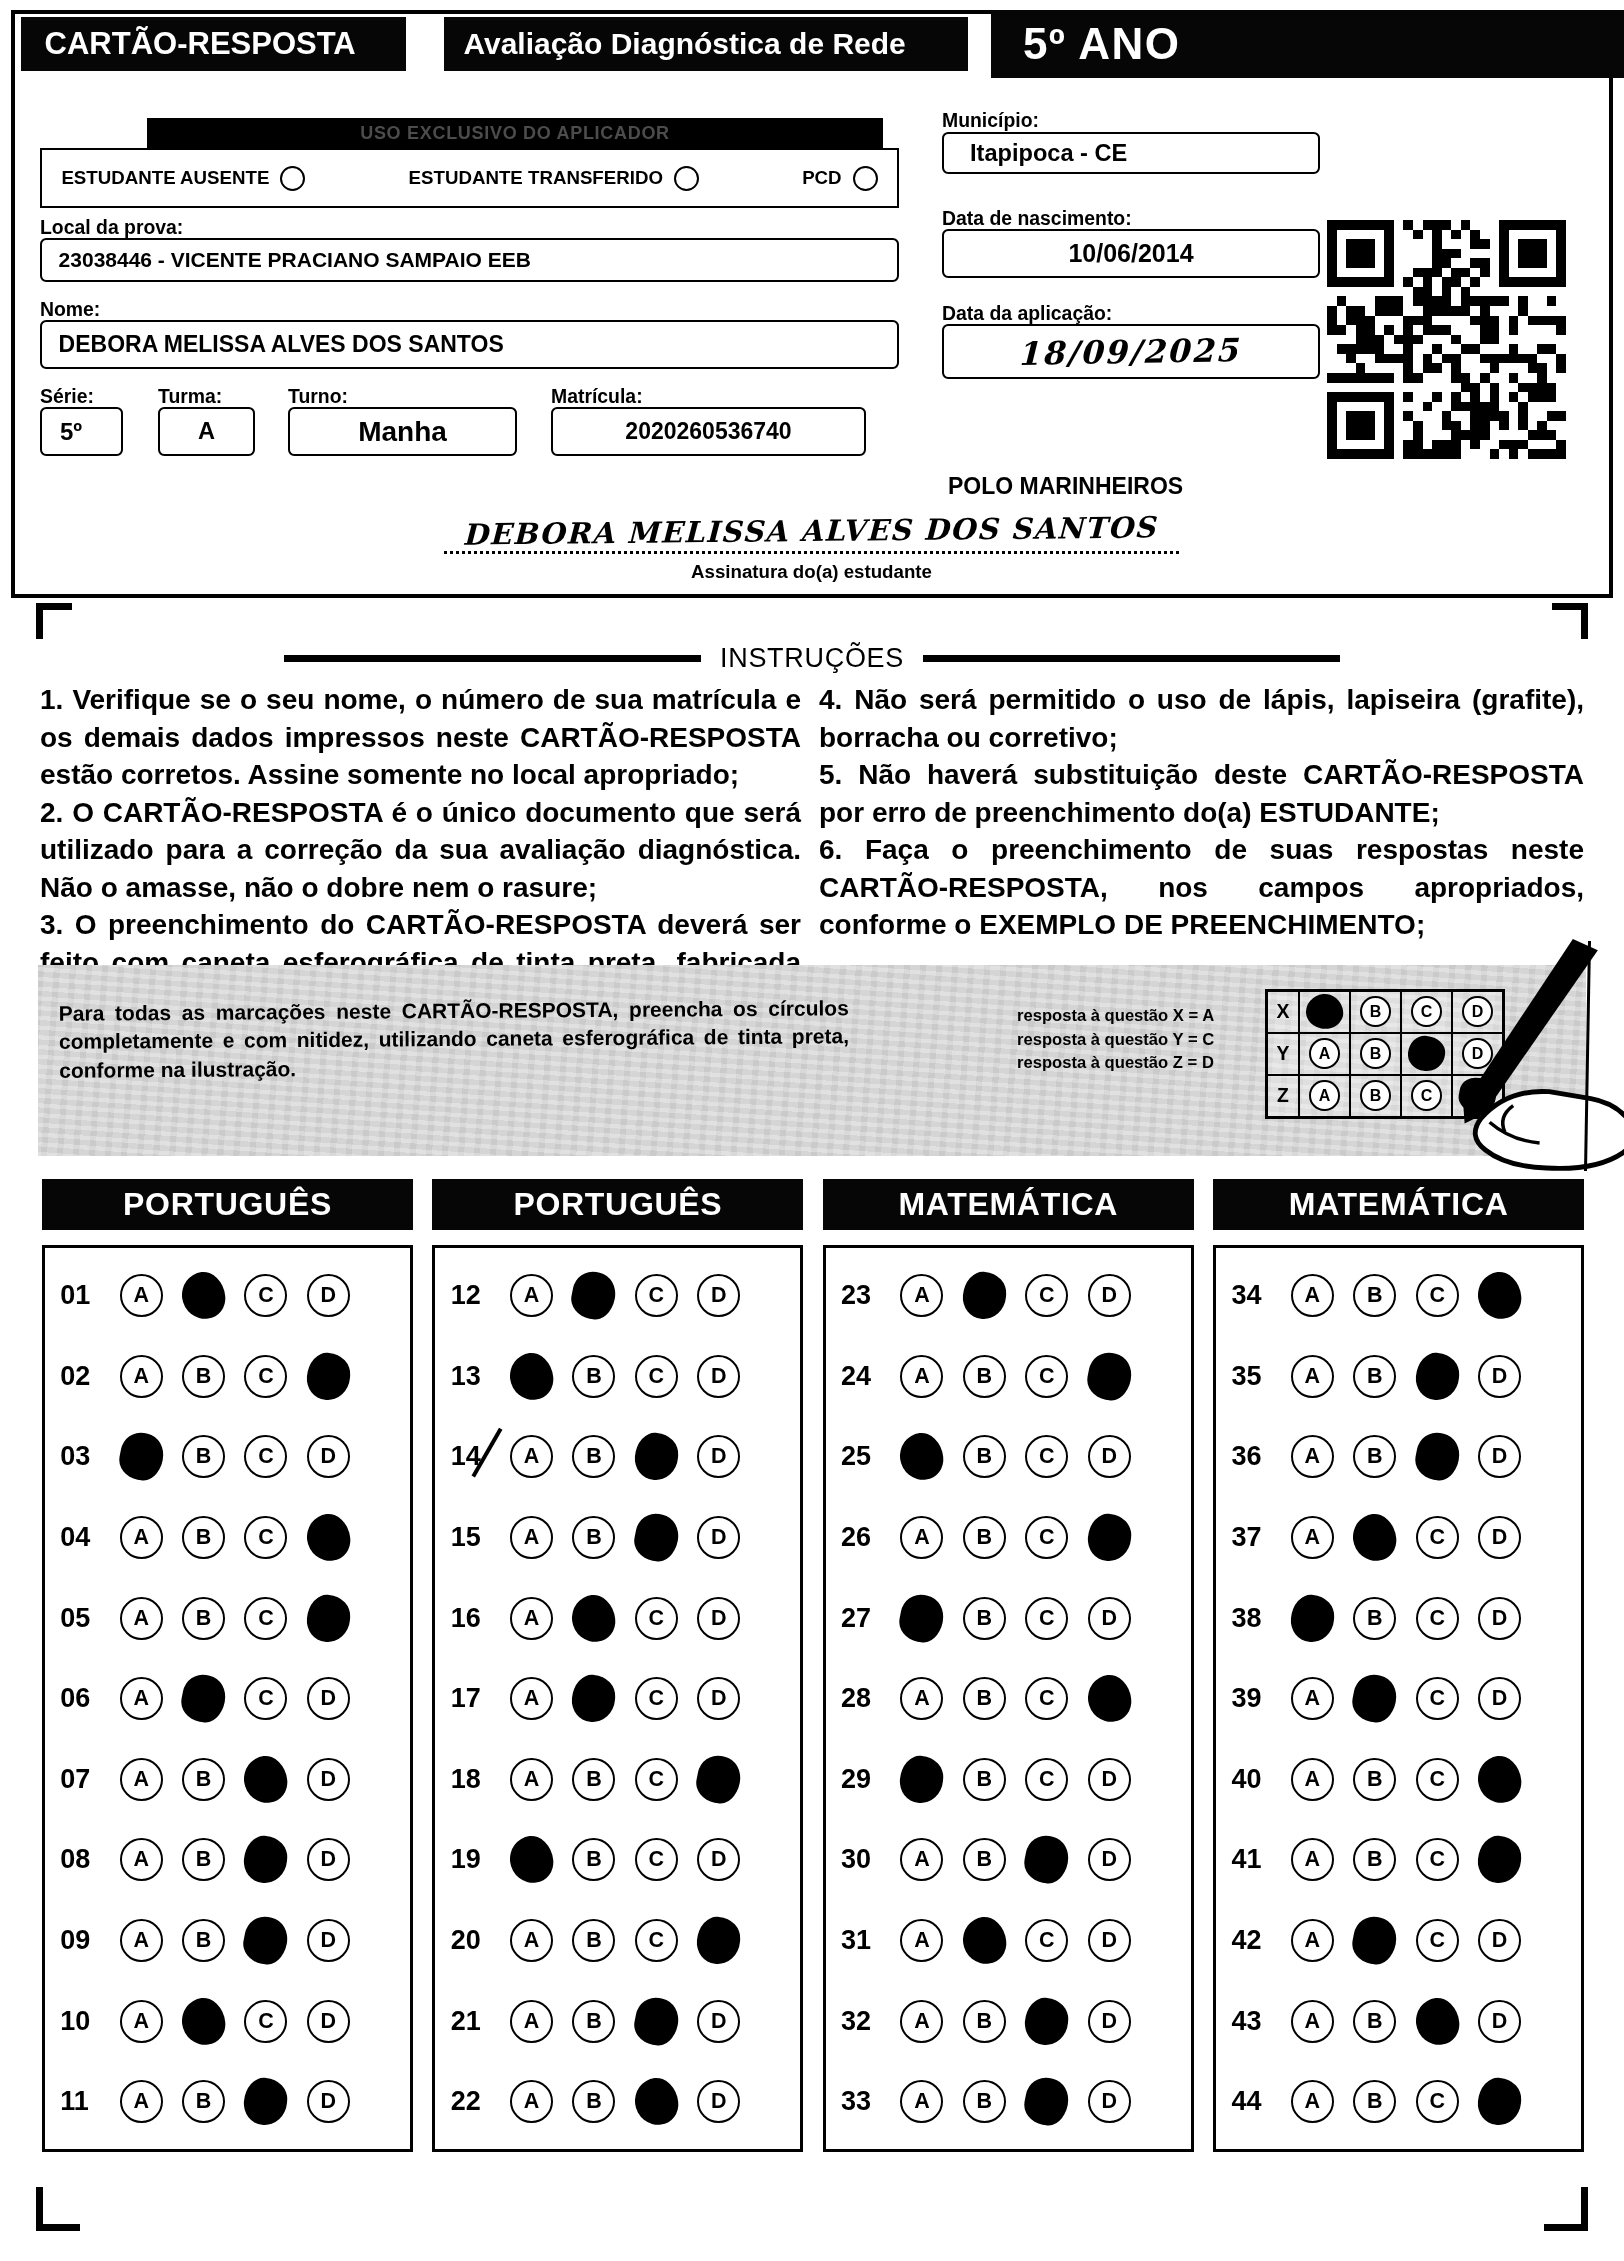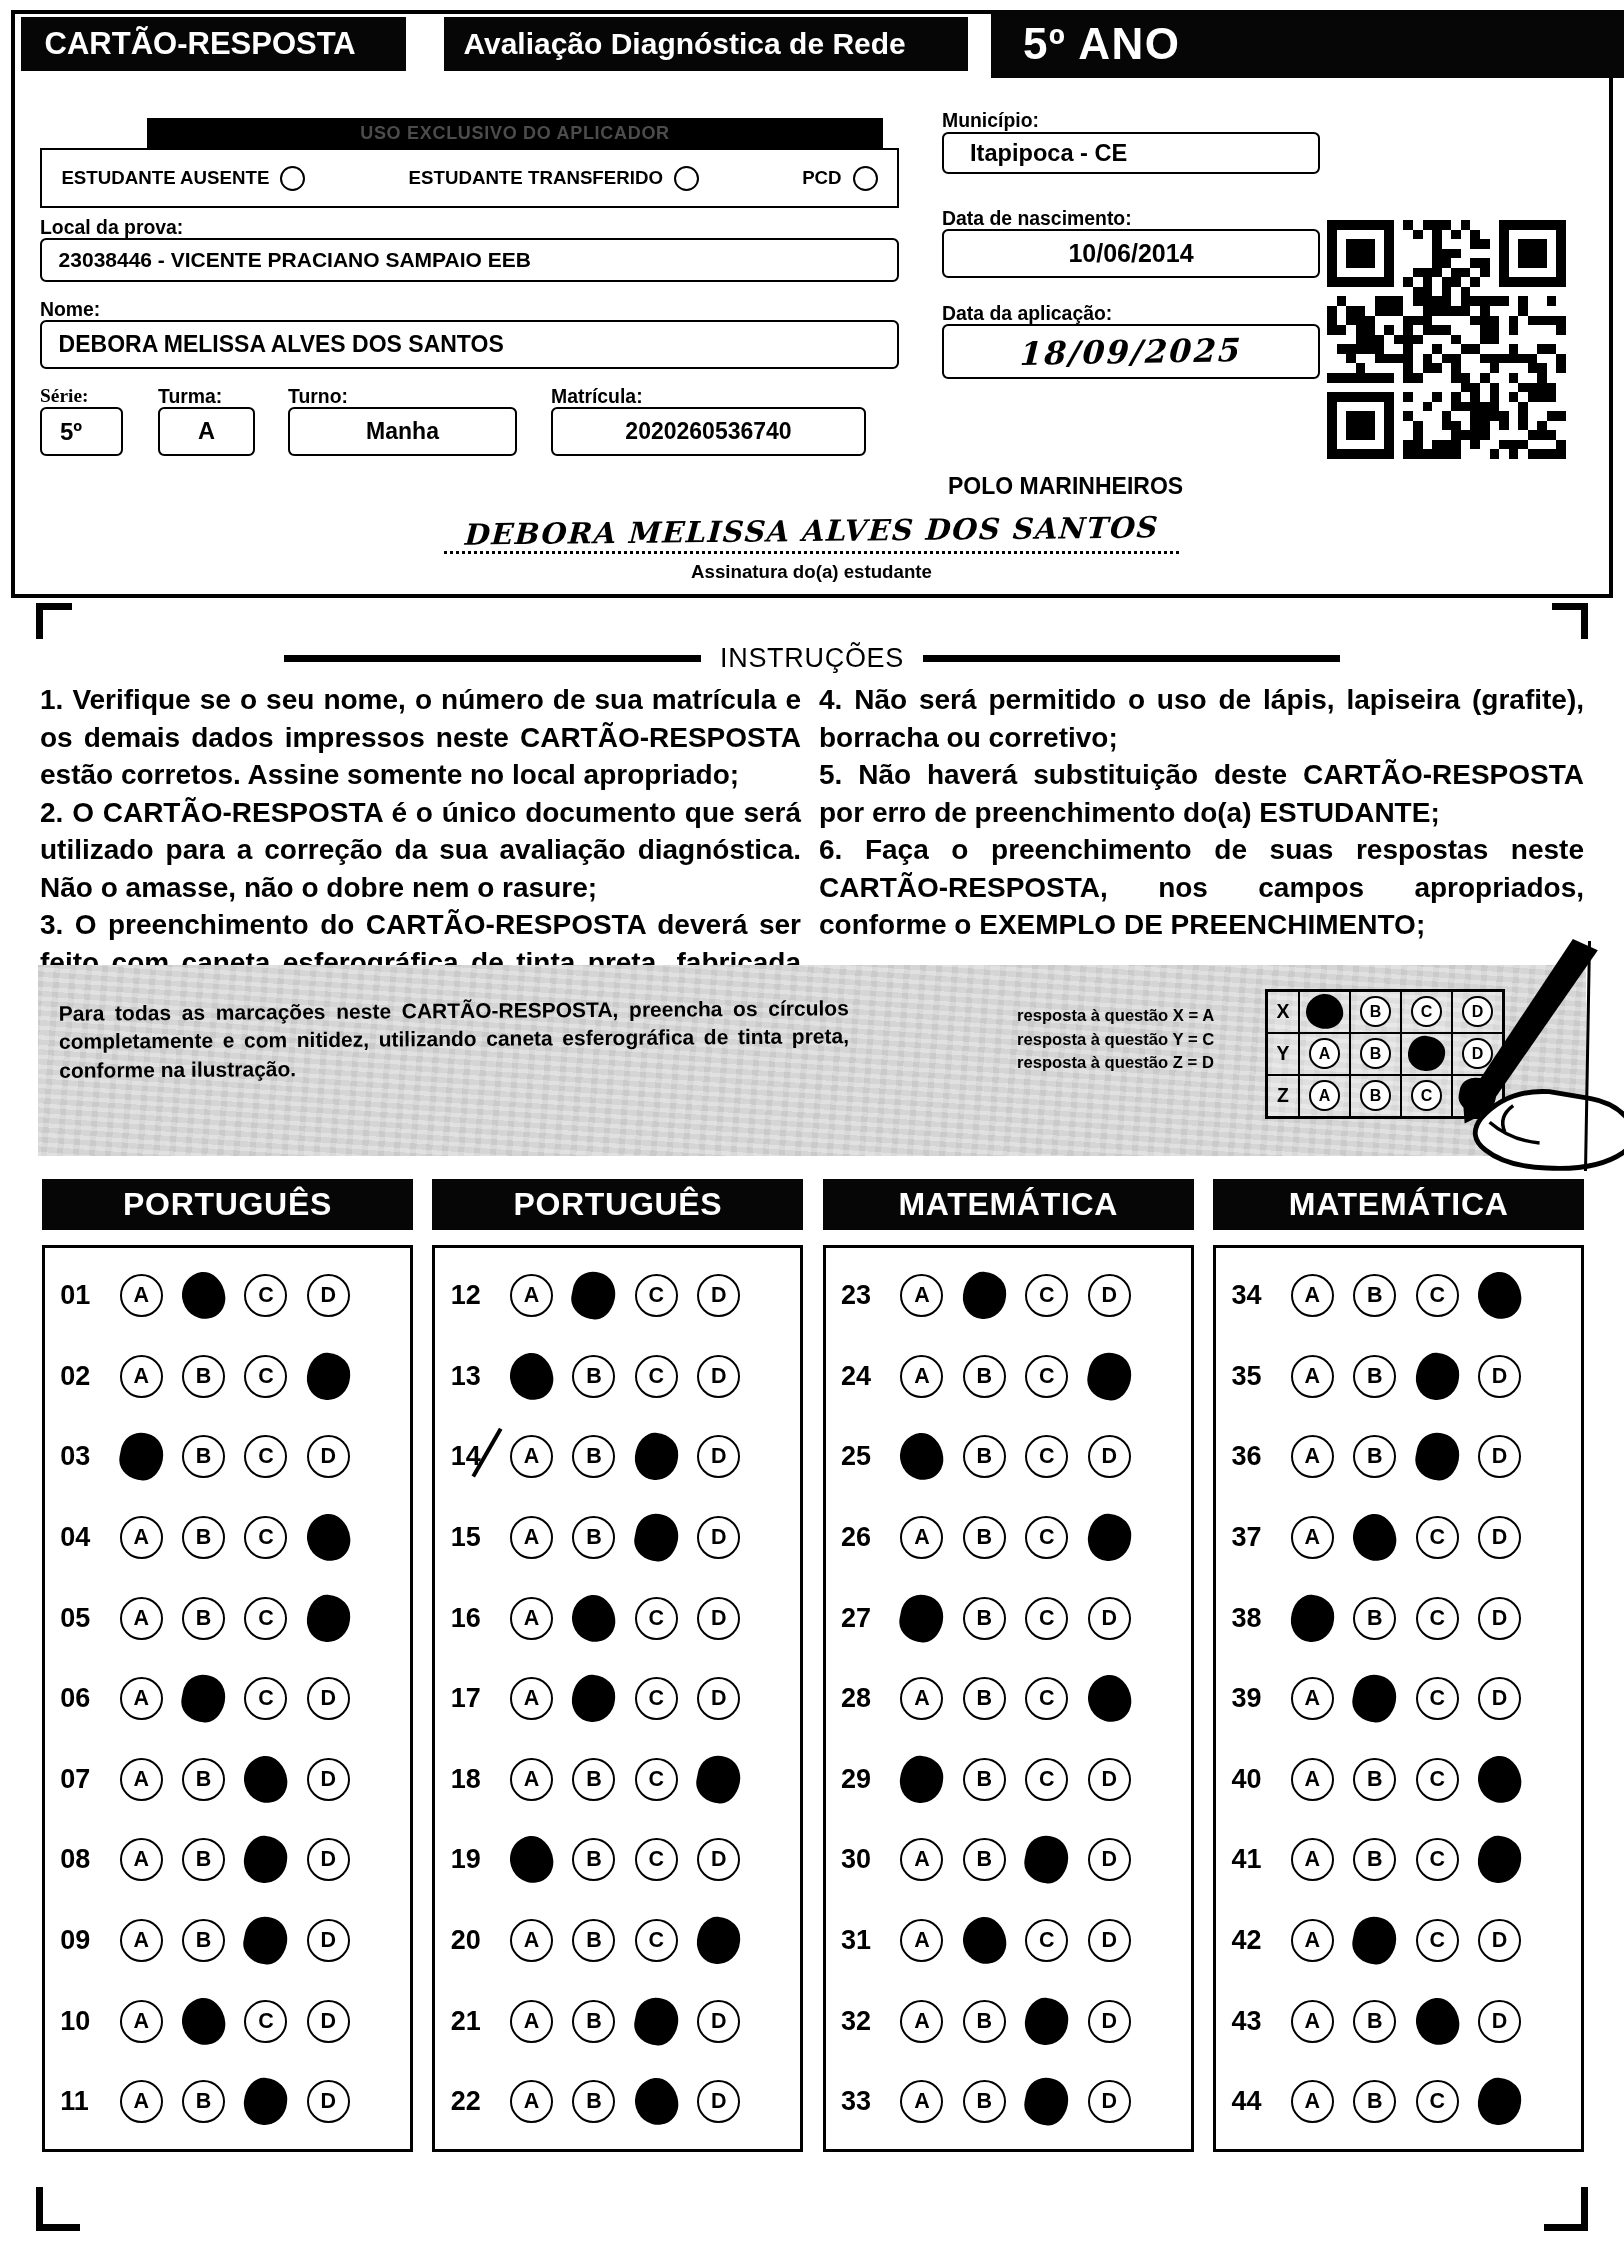--- a/index.html
+++ b/index.html
@@ -116,27 +116,27 @@
       <span class="cb-circle"></span>
     </div>
   </div>
 
 <div class="flabel" style="left:40px; top:216px;">Local da prova:</div>
 <div class="fld" style="left:40px; top:238px; width:859px; height:44px; font-size:21px; padding-left:16.6px;">23038446 - VICENTE PRACIANO SAMPAIO EEB</div>
 
 <div class="flabel" style="left:40px; top:298px;">Nome:</div>
 <div class="fld" style="left:40px; top:320px; width:859px; height:49px; font-size:23px; padding-left:16.6px;">DEBORA MELISSA ALVES DOS SANTOS</div>
 
-<div class="flabel" style="left:40px;  top:385px;font-family:Liberation Serif, serif;">Série:</div>
+<div class="flabel" style="left:40px;  top:385px;">Série:</div>
 <div class="flabel" style="left:158px; top:385px;">Turma:</div>
 <div class="flabel" style="left:288px; top:385px;">Turno:</div>
 <div class="flabel" style="left:551px; top:385px;">Matrícula:</div>
 <div class="fld" style="left:40px;  top:407px; width:83px; height:49px; font-size:24px; padding-left:18px;">5º</div>
 <div class="fld center" style="left:158px; top:407px; width:97px; height:49px; font-size:23.6px;">A</div>
-<div class="fld center" style="left:288px; top:407px; width:229px; height:49px; font-size:23px;">Manha</div>
+<div class="fld center" style="left:288px; top:407px; width:229px; height:49px; font-size:28px;">Manha</div>
 <div class="fld center" style="left:551px; top:407px; width:315px; height:49px; font-size:23px;">2020260536740</div>
 
 <div class="flabel" style="left:942px; top:109px;">Município:</div>
 <div class="fld" style="left:942px; top:132px; width:378px; height:42px; font-size:23.6px; padding-left:26px;">Itapipoca - CE</div>
 
 <div class="flabel" style="left:942px; top:207px;">Data de nascimento:</div>
 <div class="fld center" style="left:942px; top:229px; width:378px; height:49px; font-size:25px;text-align:right;">10/06/2014</div>
 
 <div class="flabel" style="left:942px; top:302px;">Data da aplicação:</div>
 <div class="fld center" style="left:942px; top:324px; width:378px; height:55px;">

